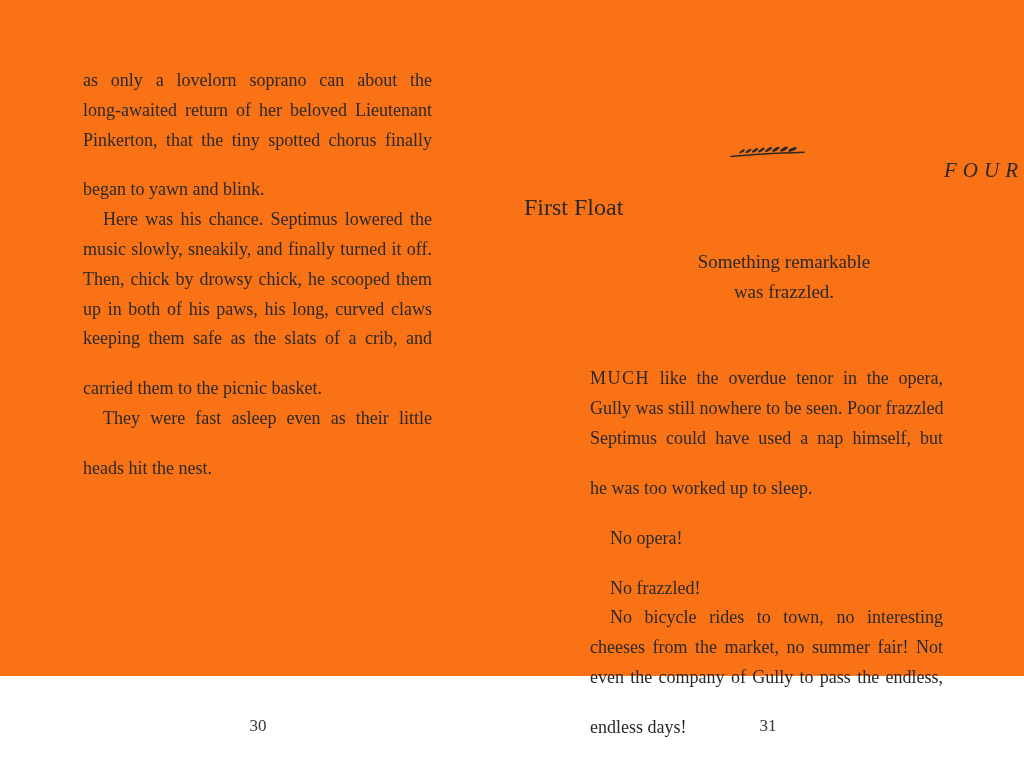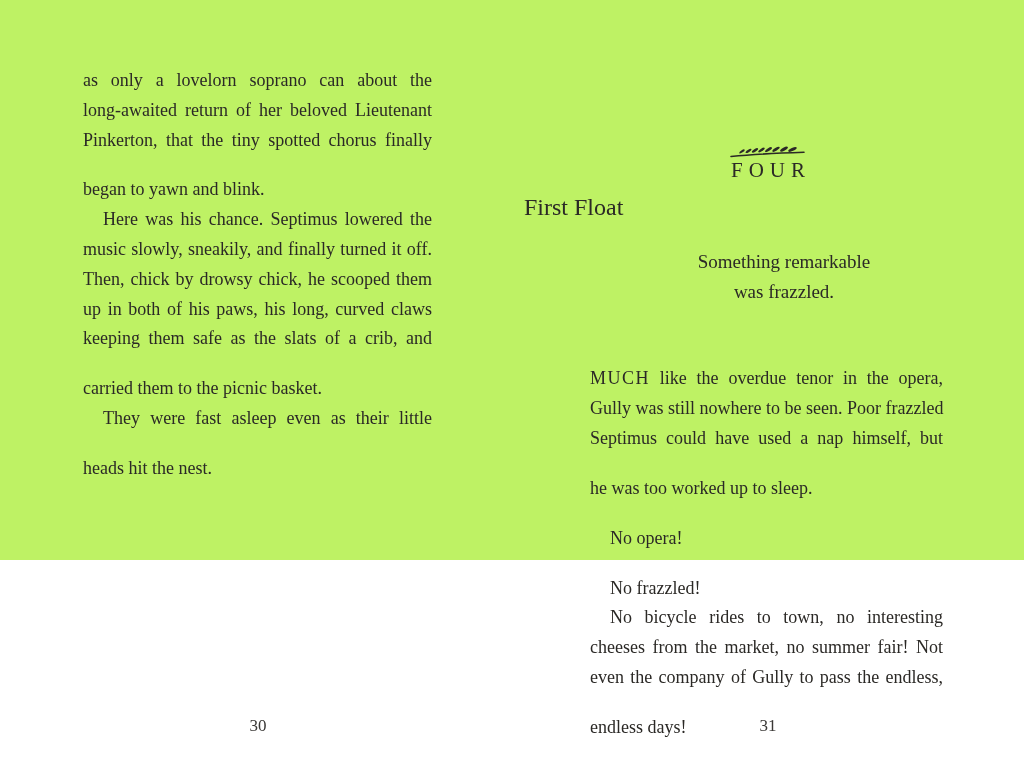--- a/index.html
+++ b/index.html
@@ -5,21 +5,21 @@
   * { margin: 0; padding: 0; box-sizing: border-box; }
   html, body { width: 1024px; height: 768px; }
   body {
     background: #ffffff;
     color: #2b2926;
     font-family: "Liberation Serif", "DejaVu Serif", serif;
     position: relative;
     overflow: hidden;
   }
   .spread { position: absolute; inset: 0; }
-  .page { position: absolute; top: 0; width: 512px; height: 560px; background: #bef264; }
+  .page { position: absolute; top: 0; width: 512px; height: 676px; background: #f97316; }
   .page.left  { left: 0; }
   .page.right { left: 512px; }
 
   
   .body-text {
     position: absolute;
     font-size: 18px;
     line-height: 29.8px;
     color: #2b2926;
   }
@@ -28,25 +28,26 @@
 
   .line { text-align: justify; text-align-last: justify; white-space: nowrap; }
   .line.last { text-align-last: left; margin-top: 20px; }
   .line.indent { text-indent: 20px; }
 
   .lead-in { letter-spacing: 1.5px; }
   .ornament-wrap { position: absolute; top: 143px; left: 0; width: 512px; text-align: center; }
   .ornament-wrap svg { display: inline-block; }
   .chapter-number {
     position: absolute; top: 158px; left: 0; width: 512px;
-    text-align: center;
+    text-align: right;
     font-size: 21px;
     letter-spacing: 6px;
     text-indent: 6px; 
     color: #2b2926;
+    font-style: italic;
   }
   .chapter-title {
     position: absolute; top: 194px; left: 12px; width: 512px;
     font-size: 24px;
     color: #2b2926;
   }
   .chapter-subtitle {
     position: absolute; top: 247px; left: 16px; width: 512px;
     text-align: center;
     font-size: 19px;

